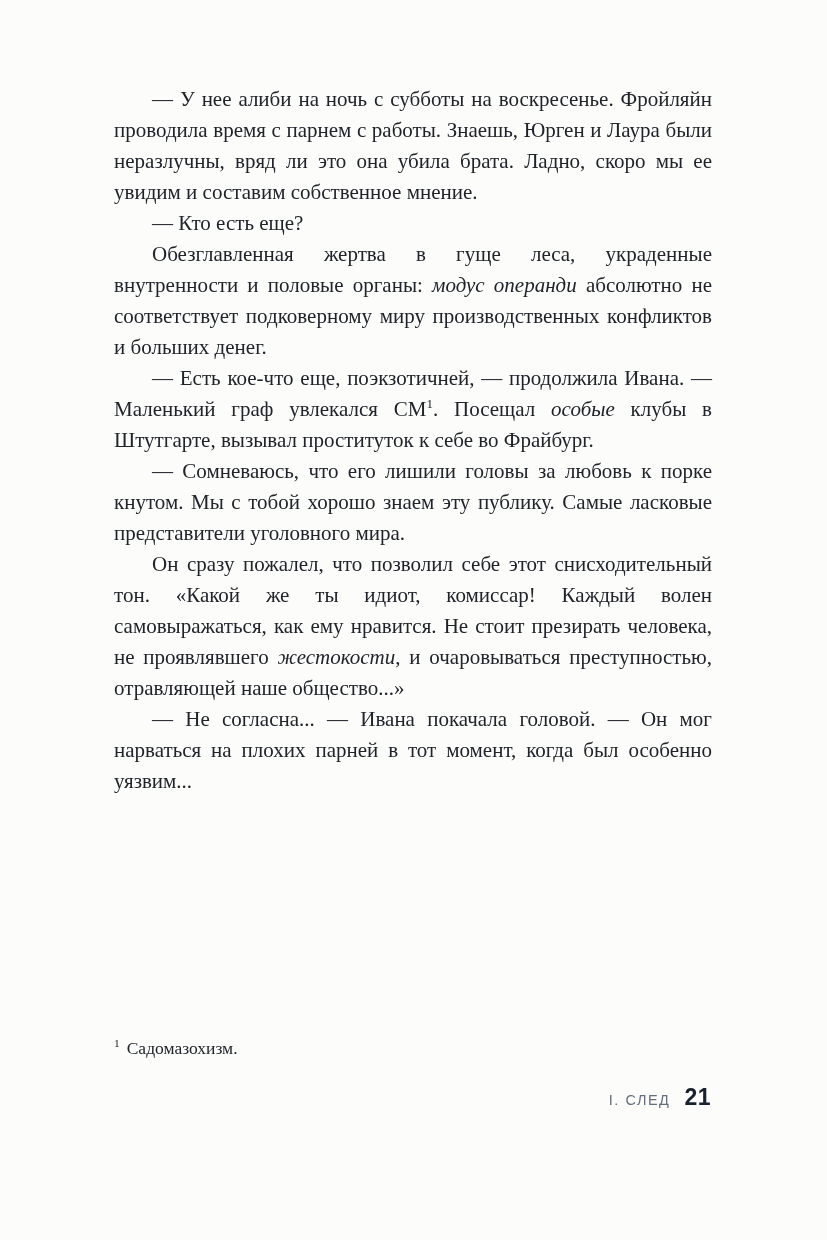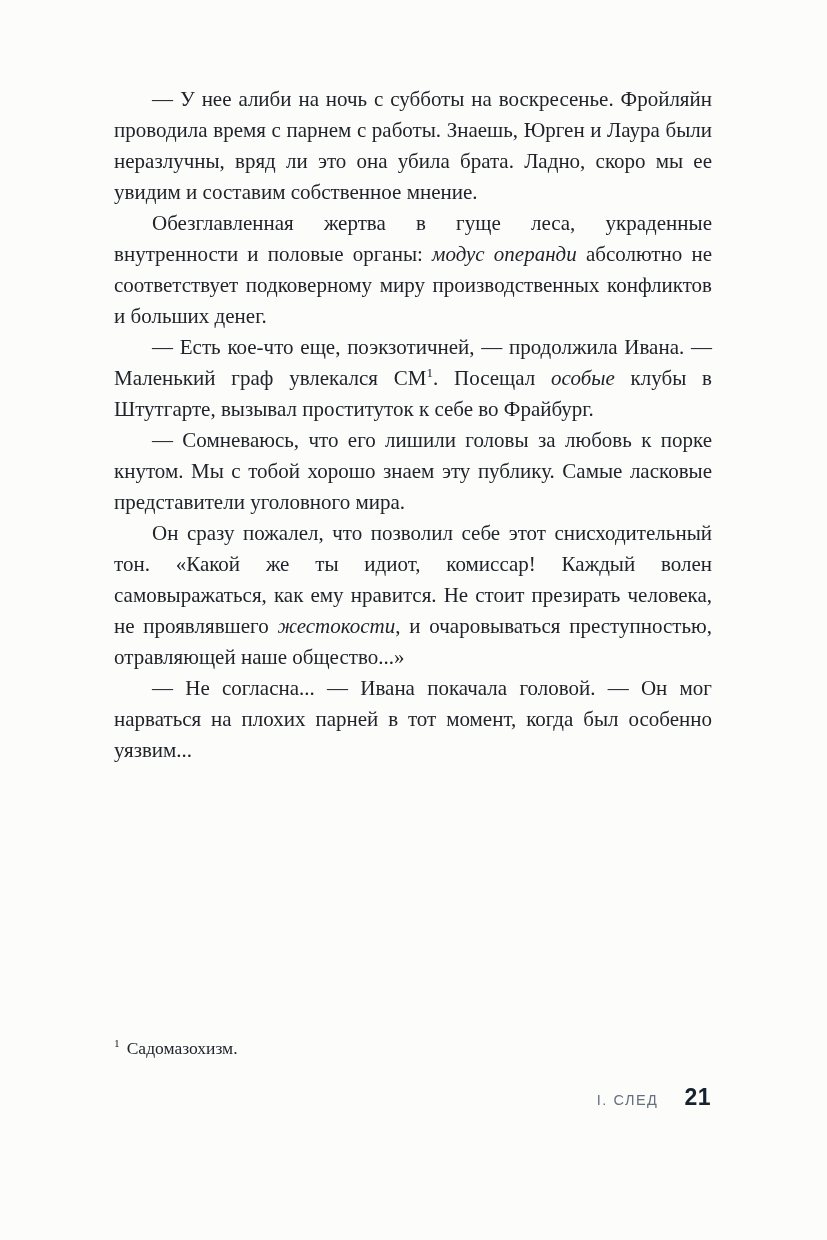--- a/index.html
+++ b/index.html
@@ -57,21 +57,21 @@
     font-size: 0.65em;
     line-height: 0;
     margin-right: 7px;
   }
   .footer {
     position: absolute;
     top: 1084px;
     right: 116px;
     display: flex;
     align-items: baseline;
-    gap: 26px;
+    gap: 14px;
     font-family: "Liberation Sans", "DejaVu Sans", sans-serif;
   }
   .running-title {
     font-size: 14.5px;
     letter-spacing: 1.5px;
     color: #64707e;
     font-weight: 400;
   }
   .page-number {
     font-size: 23px;
@@ -82,20 +82,21 @@
 </style>
 </head>
 <body>
 
 <div class="page">
 
   <div class="text-block">
 
     <p><span>— У нее алиби на ночь с субботы на воскресенье. Фройляйн проводила время с парнем с работы. Знаешь, Юрген и Лаура были неразлучны, вряд ли это она убила брата. Ладно, скоро мы ее увидим и составим собственное мнение.</span></p>
 
+    <p><span>— Кто есть еще?</span></p>
 
 
     <p><span>Обезглавленная жертва в гуще леса, украденные внутренности и половые органы: </span><span class="italic">модус операнди</span><span> абсолютно не соответствует подковерному миру производственных конфликтов и больших денег.</span></p>
 
     <p><span>— Есть кое-что еще, поэкзотичней, — продолжила Ивана. — Маленький граф увлекался СМ</span><sup class="fn-ref">1</sup><span>. Посещал </span><span class="italic">особые</span><span> клубы в Штутгарте, вызывал проституток к себе во Фрайбург.</span></p>
 
     <p><span>— Сомневаюсь, что его лишили головы за любовь к порке кнутом. Мы с тобой хорошо знаем эту публику. Самые ласковые представители уголовного мира.</span></p>
 
     <p><span>Он сразу пожалел, что позволил себе этот снисходительный тон. «Какой же ты идиот, комиссар! Каждый волен самовыражаться, как ему нравится. Не стоит презирать человека, не проявлявшего </span><span class="italic">жестокости</span><span>, и очаровываться преступностью, отравляющей наше общество...»</span></p>
 

